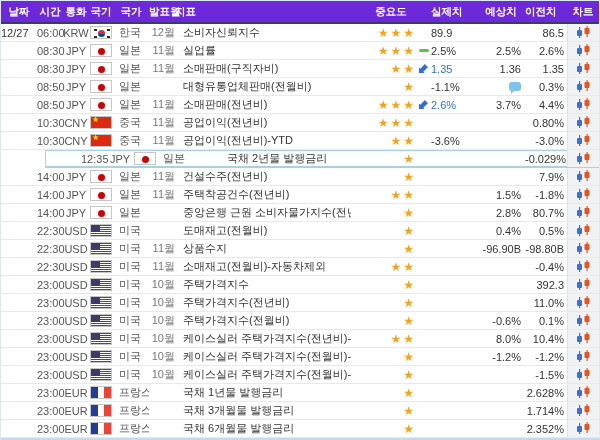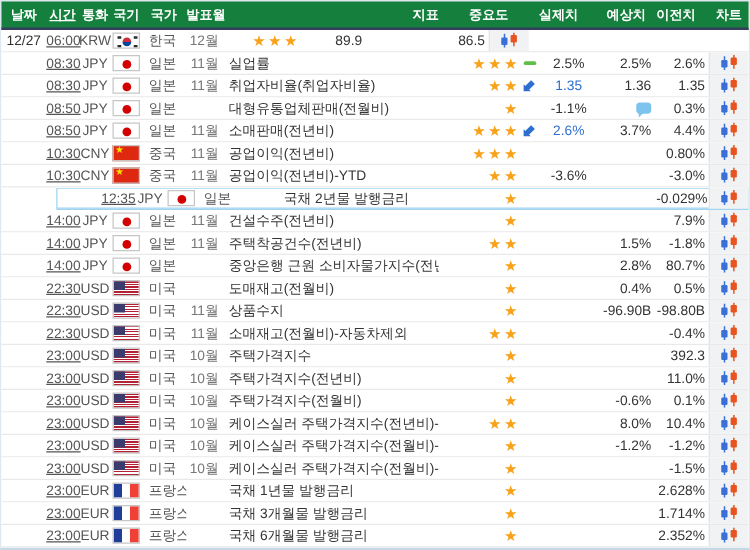--- a/index.html
+++ b/index.html
@@ -6,38 +6,38 @@
   html,body { background:#fff; }
   .wrap{
     width:600px;height:440px;
     border:1px solid #dfe7f0;border-bottom:2px solid #c7d8e8;
     background:#fff;display:flex;flex-direction:column;
     font-family:"Liberation Sans","DejaVu Sans",sans-serif;
     font-size:11px;color:#333;overflow:hidden;
   }
   
   .hdr{flex:none;height:23px;display:flex;align-items:center;
-    background:#15803d;border-bottom:2px solid #343f5e;
+    background:#6d28d9;border-bottom:2px solid #343f5e;
     color:#fff;font-weight:bold;font-size:10.5px;white-space:nowrap;}
   .hdr .hc{text-align:left;overflow:visible;}
   
-  .col-date{width:36px;flex:none;text-align:center;}
-  .col-time{width:26px;flex:none;text-align:center;color:#555;text-decoration:underline;}
+  .col-date{width:36px;flex:none;text-align:left;}
+  .col-time{width:26px;flex:none;text-align:center;color:#555;}
   .col-cur{width:26px;flex:none;text-align:center;color:#555;}
   .col-flag{width:24px;flex:none;display:flex;justify-content:center;}
   .col-country{width:36px;flex:none;padding-left:6px;color:#555;overflow:hidden;white-space:nowrap;}
   .col-month{width:26px;flex:none;text-align:right;color:#777;white-space:nowrap;}
   .col-name{flex:1 1 auto;min-width:0;padding-left:8px;overflow:hidden;white-space:nowrap;color:#333;}
   .col-imp{width:80px;flex:none;display:flex;justify-content:flex-end;align-items:center;}
-  .col-actual{width:50px;flex:none;text-align:center;padding-right:2px;white-space:nowrap;}
+  .col-actual{width:50px;flex:none;text-align:left;padding-right:2px;white-space:nowrap;}
   .col-forecast{width:44px;flex:none;text-align:right;padding-right:4px;white-space:nowrap;display:flex;justify-content:flex-end;align-items:center;}
   .col-prev{width:42px;flex:none;text-align:right;padding-right:3px;white-space:nowrap;}
   .col-chart{width:32px;flex:none;align-self:stretch;display:flex;align-items:center;justify-content:center;}
   .hdr .col-date,.hdr .col-time,.hdr .col-cur,.hdr .col-country,.hdr .col-month{color:#fff;text-align:center;padding-left:0;}
-  .hdr .col-name{text-align:right;padding-left:0;color:#fff;}
+  .hdr .col-name{text-align:left;padding-left:0;color:#fff;}
   .hdr .col-imp{justify-content:center;}
   .hdr .col-chart{background:none;border:none;}
   
   .tbody{flex:1 1 auto;display:flex;flex-direction:column;}
   .row{flex:1 1 0;display:flex;align-items:center;border-bottom:1px solid #e9e9e9;background:#fff;min-height:0;}
   .row.selected{box-shadow:inset 0 0 0 1px #9fd3ef;border-bottom:1px solid #9fd3ef;margin-left:44px;}
   .col-chart{background:#f1f2f4;border-left:1px solid #e3e3e3;cursor:pointer;}
   .row .col-name{cursor:pointer;}
   
   .stars{color:#f8a21a;font-size:12px;letter-spacing:2px;line-height:1;white-space:nowrap;}
@@ -85,20 +85,21 @@
   <div class="tbody">
       <div class="row">
     <span class="col-date">12/27</span>
     <span class="col-time">06:00</span>
     <span class="col-cur">KRW</span>
     <span class="col-flag">
           <i class="flag flag-kr"></i>
         </span>
     <span class="col-country">한국</span>
     <span class="col-month">12월</span>
+    <span class="col-name">소비자신뢰지수</span>
     <span class="col-imp">
       <b class="stars">★★★</b>
       <i class="trend"></i>
     </span>
     <span class="col-actual">89.9</span>
     <span class="col-forecast"></span>
     <span class="col-prev">86.5</span>
     <span class="col-chart">
           <svg width="15" height="13" viewBox="0 0 15 13">
             <rect x="3" y="1" width="1.2" height="11" fill="#3a6fd8"></rect>
@@ -138,21 +139,21 @@
   </div>
       <div class="row">
     <span class="col-date"></span>
     <span class="col-time">08:30</span>
     <span class="col-cur">JPY</span>
     <span class="col-flag">
           <i class="flag flag-jp"></i>
         </span>
     <span class="col-country">일본</span>
     <span class="col-month">11월</span>
-    <span class="col-name">취업자비율(취업자비율)</span>
+    <span class="col-name">소매판매(구직자비)</span>
     <span class="col-imp">
       <b class="stars">★★</b>
       <i class="trend">
             <svg width="11" height="11" viewBox="0 0 12 12">
               <path d="M7.5 1.2 L10.8 4.5 L5 10.3 L1.7 7 Z" fill="#2e6fd0"></path>
               <path d="M1 11 L1 4.8 L7.2 11 Z" fill="#2e6fd0"></path>
             </svg>
           </i>
     </span>
     <span class="col-actual blue">1.35</span>

